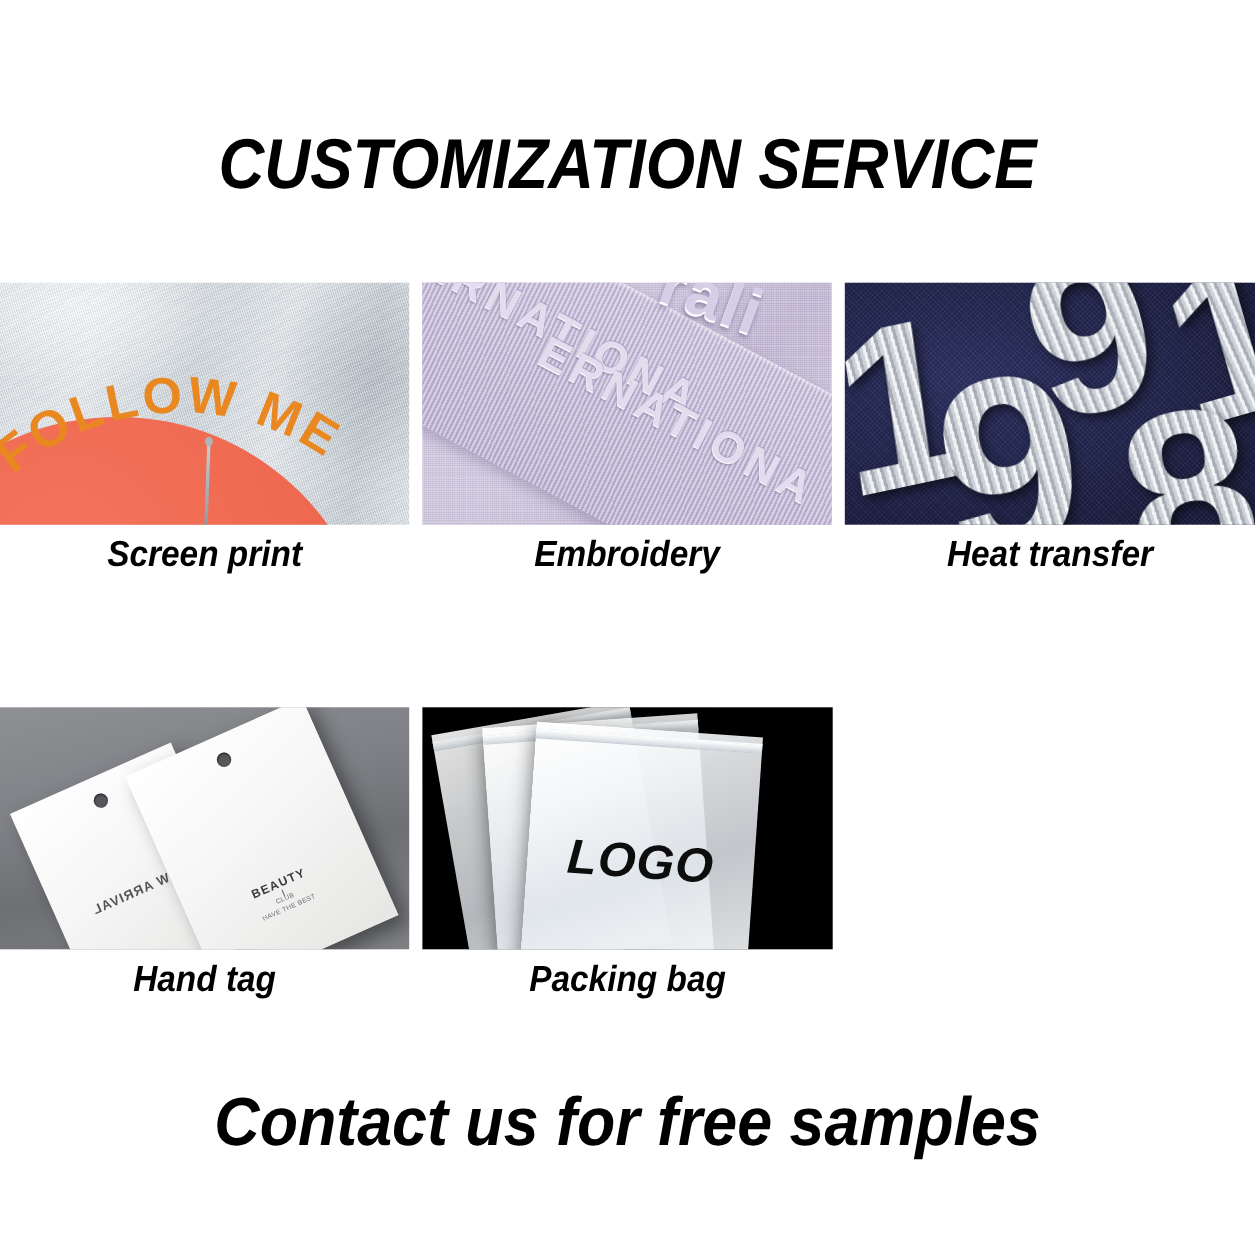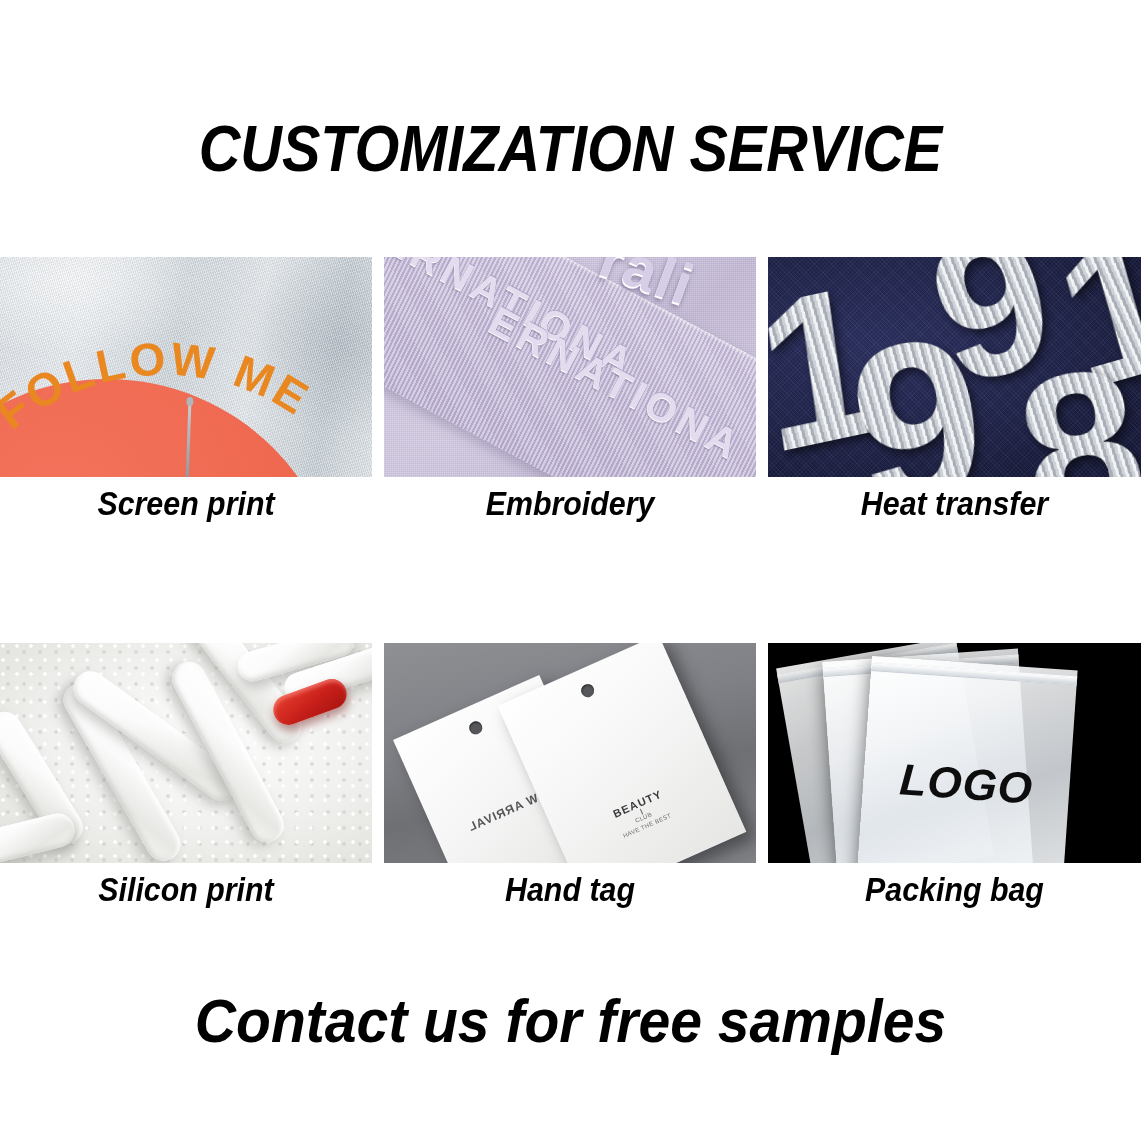--- a/index.html
+++ b/index.html
@@ -370,35 +370,20 @@
         <div class="digit d2">9</div>
         <div class="digit d4">8</div>
       </div>
       <div class="cell-label">Heat transfer</div>
     </div>
 
   </div>
 
   <div class="gallery-row row-2">
 
-    <div class="cell">
-      <div class="thumb tile-silicon">
-        <div class="terry"></div>
-        <div class="sil-stroke" style="left:-40px; top:118px; width:150px; height:34px; transform:rotate(58deg);"></div>
-        <div class="sil-stroke" style="left:-54px; top:182px; width:130px; height:34px; transform:rotate(-14deg);"></div>
-        <div class="sil-stroke" style="left:22px;  top:112px; width:200px; height:34px; transform:rotate(60deg);"></div>
-        <div class="sil-stroke" style="left:58px;  top:76px;  width:196px; height:34px; transform:rotate(36deg);"></div>
-        <div class="sil-stroke" style="left:128px; top:92px;  width:200px; height:34px; transform:rotate(62deg);"></div>
-        <div class="sil-stroke" style="left:158px; top:12px;  width:170px; height:34px; transform:rotate(52deg);"></div>
-        <div class="sil-stroke" style="left:236px; top:-4px;  width:120px; height:30px; transform:rotate(-16deg);"></div>
-        <div class="sil-stroke" style="left:282px; top:14px;  width:130px; height:30px; transform:rotate(-18deg);"></div>
-        <div class="sil-red" style="left:272px; top:44px; width:76px; height:30px; transform:rotate(-20deg);"></div>
-      </div>
-      <div class="cell-label">Silicon print</div>
-    </div>
 
     <div class="cell">
       <div class="thumb tile-handtag">
         <div class="tag tag-a">
           <div class="hole"></div>
           <div class="tag-text">NEW ARRIVAL</div>
         </div>
         <div class="tag tag-b">
           <div class="hole"></div>
           <div class="tag-text brand">BEAUTY</div>

